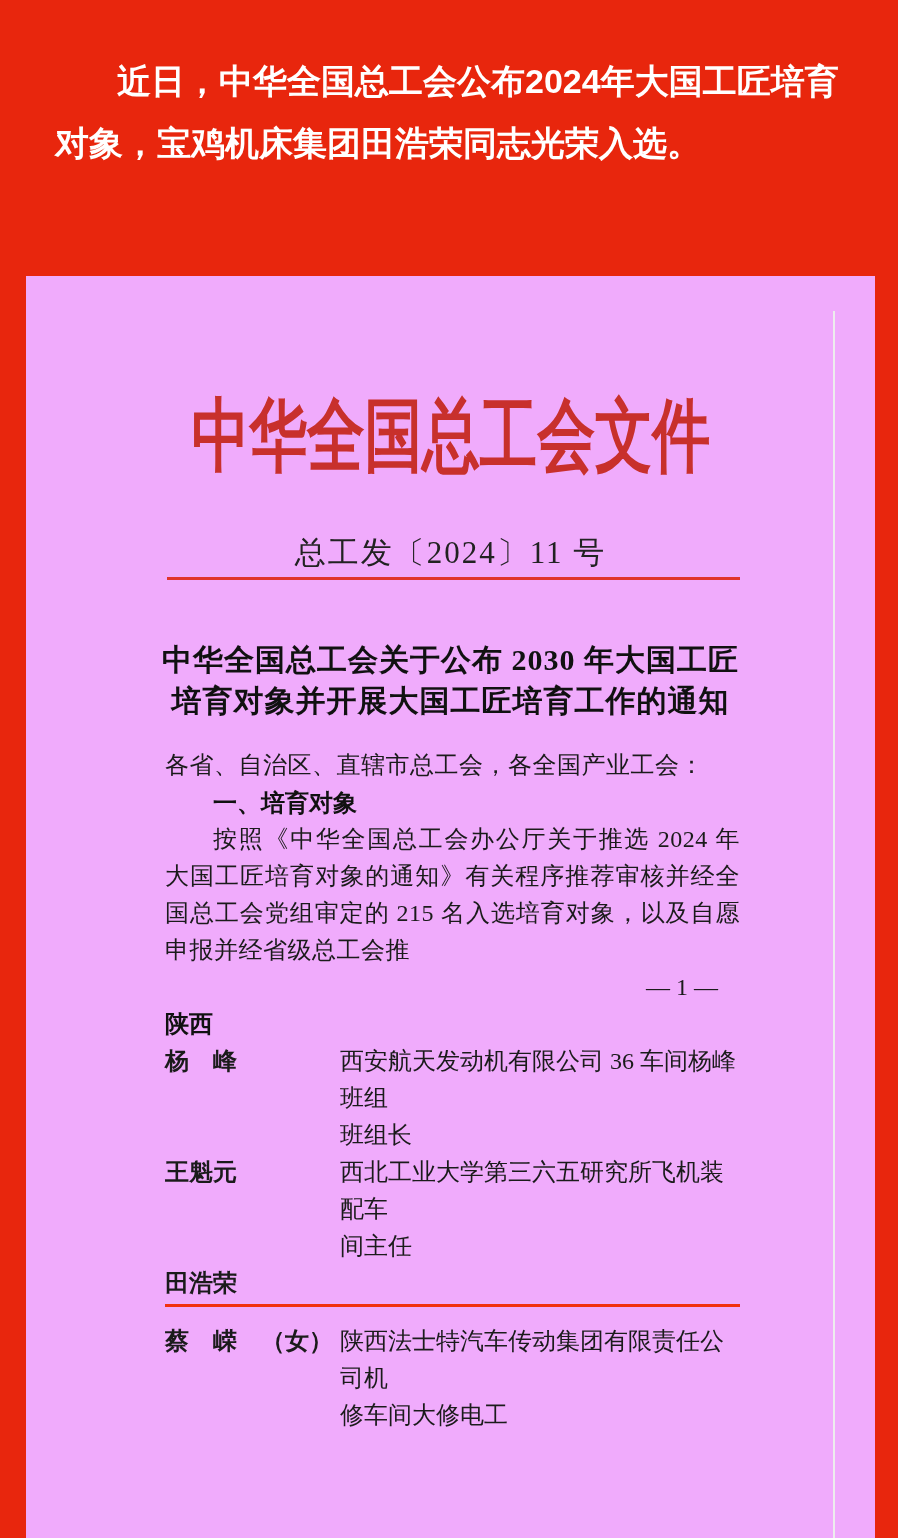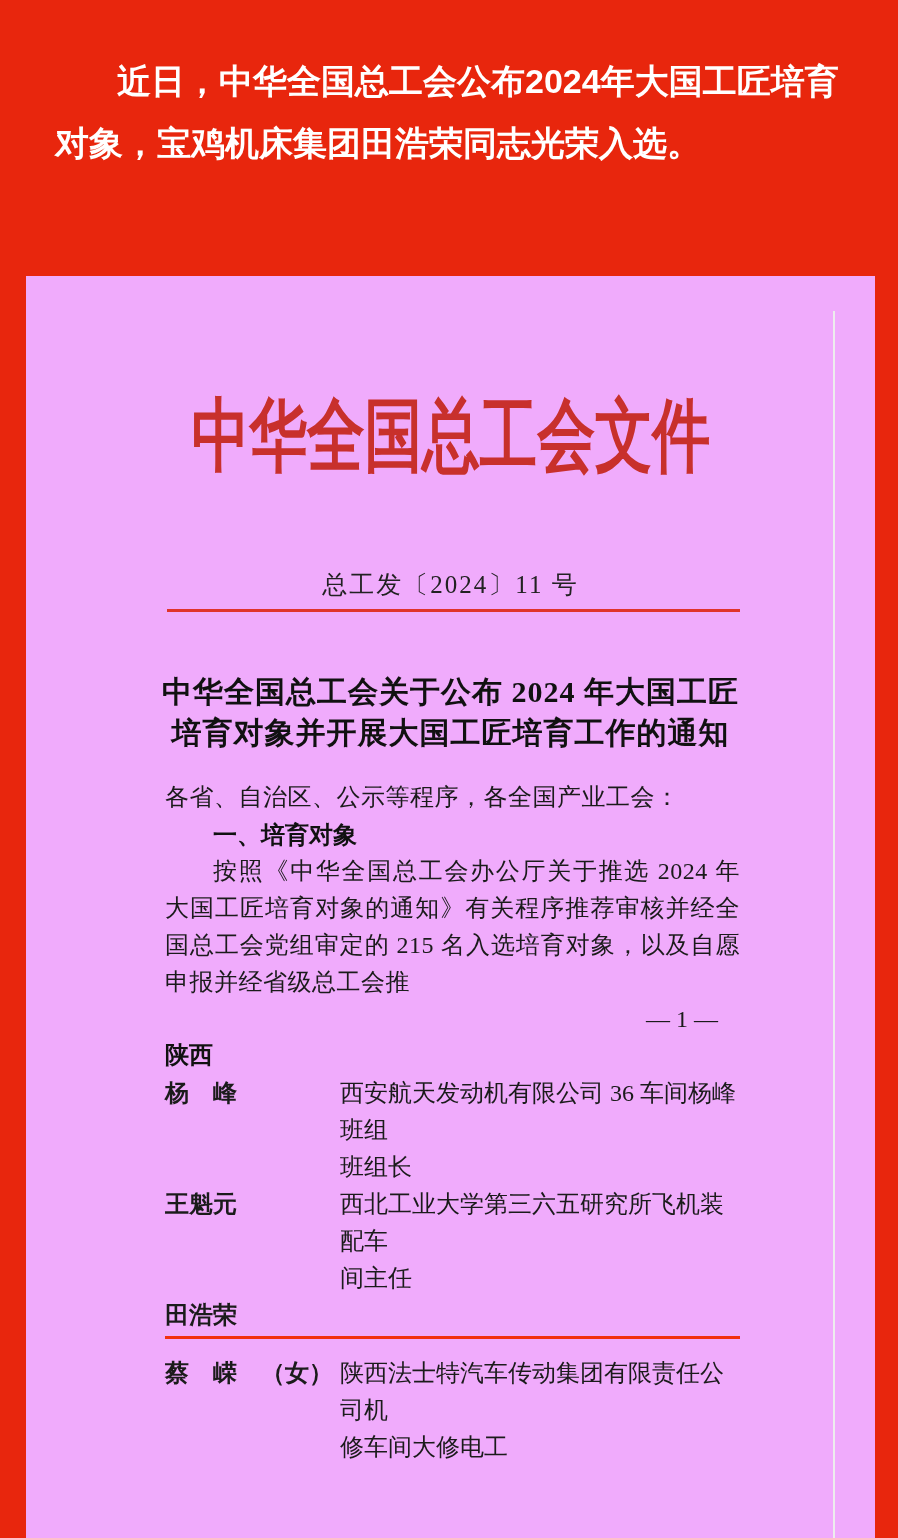--- a/index.html
+++ b/index.html
@@ -56,23 +56,23 @@
     transform:scaleX(0.72);
     transform-origin:center;
     font-family:"Liberation Serif", serif;
     font-weight:bold;
     font-size:80px;
     line-height:88px;
     color:var(--masthead-red);
     white-space:nowrap;
   }
   .issue{
-    margin-top:90px;
+    margin-top:58px;
     text-align:center;
-    font-size:25px;
+    font-size:31px;
     line-height:30px;
     letter-spacing:2px;
     color:#222222;
   }
   .rule{
     margin:9px 0 0 141px;
     width:573px;height:3px;
     background:var(--rule-red);
   }
   .doc-title{
@@ -103,21 +103,21 @@
     text-indent:2em;
     font-family:"Liberation Sans", sans-serif;
     font-weight:bold;
     color:#111111;
   }
   .pagenum{
     text-align:right;
     padding-right:22px;
   }
   .region{
-    font-family:Liberation Mono, monospace;
+    font-family:Liberation Serif, serif;
     font-weight:bold;
     color:#111111;
   }
   .entries{margin:0;}
   .entry{
     display:flex;
     align-items:flex-start;
     margin:0;
   }
   .entry .name{
@@ -147,25 +147,25 @@
   <div class="scan-edge"></div>
 
   <div class="masthead">
     <span>中华全国总工会文件</span>
   </div>
 
   <div class="issue">总工发〔2024〕11 号</div>
 
   <div class="rule"></div>
 
-  <div class="doc-title">中华全国总工会关于公布 2024 年大国工匠
+  <div class="doc-title">中华全国总工会关于公布 2030 年大国工匠
 培育对象并开展大国工匠培育工作的通知</div>
 
   <div class="content">
-    <p class="salutation">各省、自治区、公示等程序，各全国产业工会：</p>
+    <p class="salutation">各省、自治区、直辖市总工会，各全国产业工会：</p>
     <p class="heading">一、培育对象</p>
     <p class="para">按照《中华全国总工会办公厅关于推选 2024 年大国工匠培育对象的通知》有关程序推荐审核并经全国总工会党组审定的 215 名入选培育对象，以及自愿申报并经省级总工会推</p>
     <p class="pagenum">— 1 —</p>
 
     <p class="region">陕西</p>
 
     <div class="entries">
   <div class="entry">
     <span class="name">杨　峰</span>
     <span class="desc">西安航天发动机有限公司 36 车间杨峰班组

